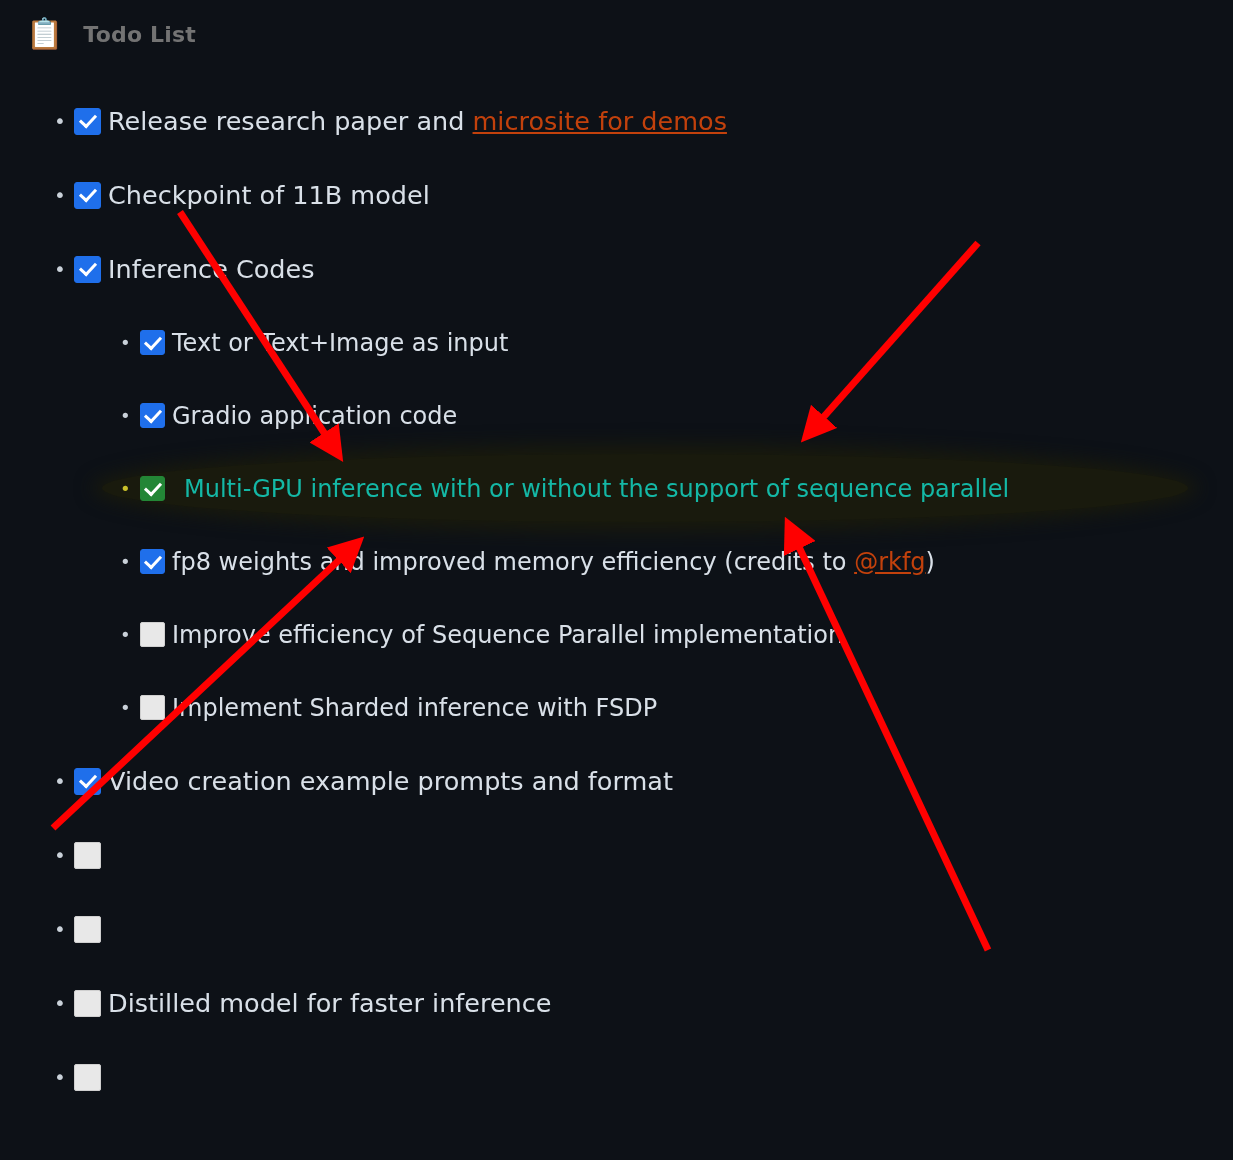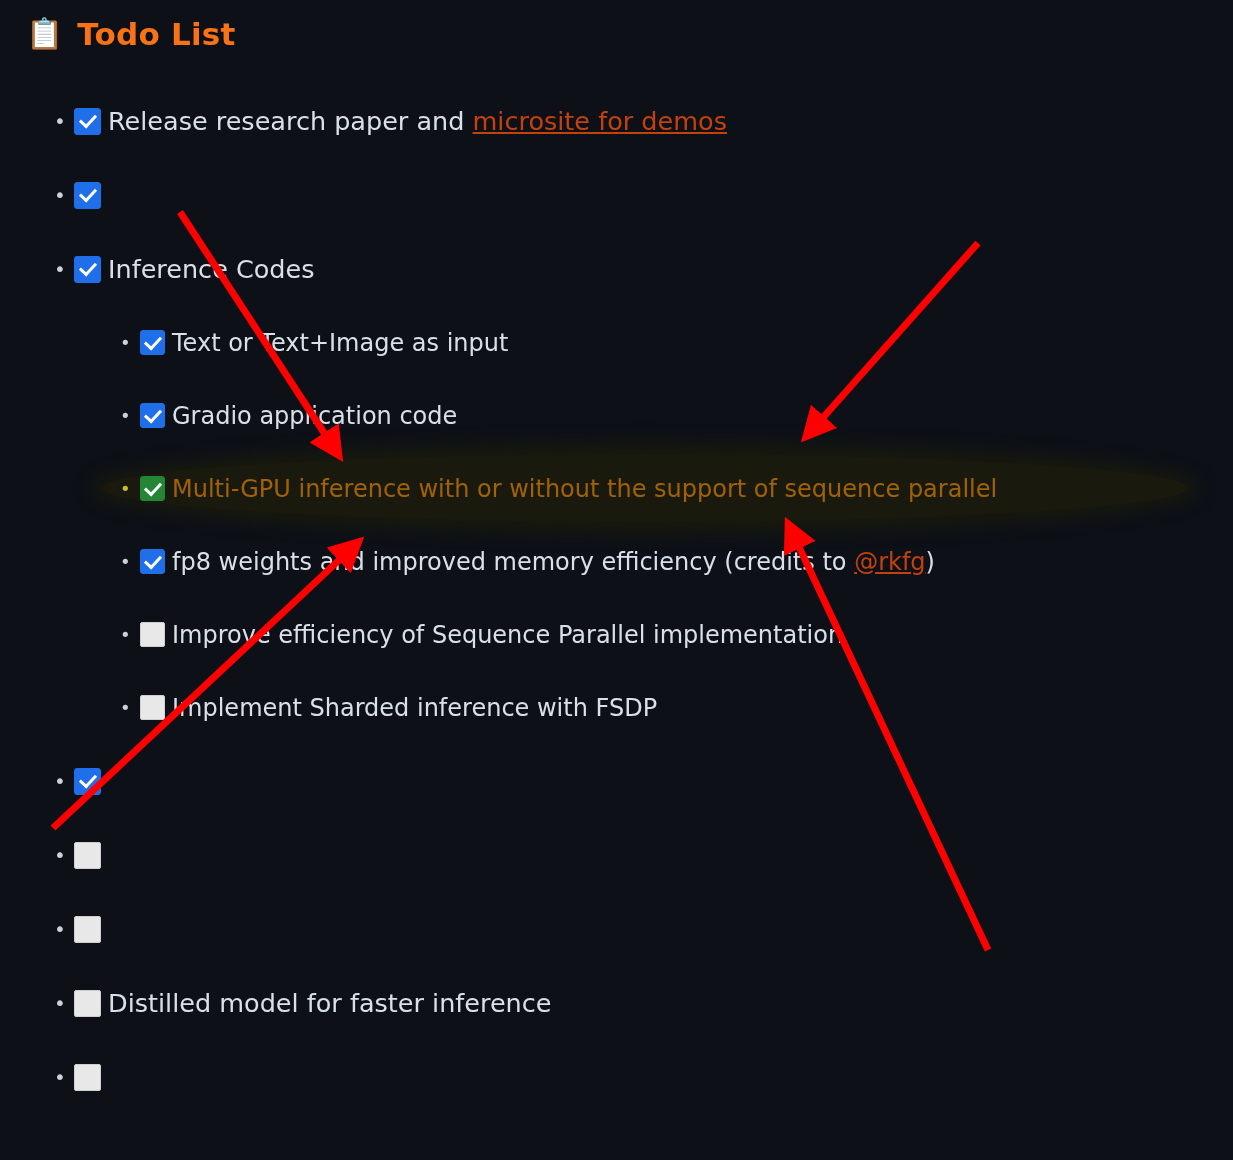--- a/index.html
+++ b/index.html
@@ -31,24 +31,25 @@
     gap: 14px;
     padding: 10px 0 0 26px;
     height: 58px;
     box-sizing: border-box;
   }
   .title-emoji {
     font-size: 30px;
     line-height: 1;
   }
   .title-text {
-    font-size: 31px;
+    font-size: 22px;
     font-weight: bold;
-    color: #f97316;
+    color: #737373;
     letter-spacing: 0.2px;
+    margin-left: 6px;
   }
 
   
   ul.todo {
     list-style: none;
     margin: 0;
     padding: 0;
   }
   ul.level1 {
     padding-left: 54px;
@@ -131,23 +132,24 @@
   .label .link {
     color: #c2410c;
     text-decoration: underline;
   }
 
   
   li.highlight {
     position: relative;
   }
   li.highlight .label {
-    color: #a16207;
+    color: #14b8a6;
     position: relative;
     z-index: 3;
+    margin-left: 12px;
   }
   li.highlight .bullet {
     color: #c9c02a;
     position: relative;
     z-index: 3;
   }
   li.highlight .cb {
     position: relative;
     z-index: 3;
   }
@@ -186,20 +188,21 @@
 
   <ul class="todo level1" id="list-root">
       <li class="item l1">
         <span class="bullet">•</span>
         <span class="cb checked"></span>
         <span class="label"><span>Release research paper and </span><span class="link">microsite for demos</span></span>
       </li>
       <li class="item l1">
         <span class="bullet">•</span>
         <span class="cb checked"></span>
+        <span class="label"><span>Checkpoint of 11B model</span></span>
       </li>
       <li class="item l1">
         <span class="bullet">•</span>
         <span class="cb checked"></span>
         <span class="label"><span>Inference Codes</span></span>
       </li>
       <li style="list-style: none;">
         <ul class="todo level2">
           <li class="item l2">
             <span class="bullet">•</span>
@@ -230,20 +233,21 @@
           <li class="item l2">
             <span class="bullet">•</span>
             <span class="cb unchecked"></span>
             <span class="label"><span>Implement Sharded inference with FSDP</span></span>
           </li>
         </ul>
       </li>
       <li class="item l1">
         <span class="bullet">•</span>
         <span class="cb checked"></span>
+        <span class="label"><span>Video creation example prompts and format</span></span>
       </li>
       <li class="item l1">
         <span class="bullet">•</span>
         <span class="cb unchecked"></span>
       </li>
       <li class="item l1">
         <span class="bullet">•</span>
         <span class="cb unchecked"></span>
       </li>
       <li class="item l1">

